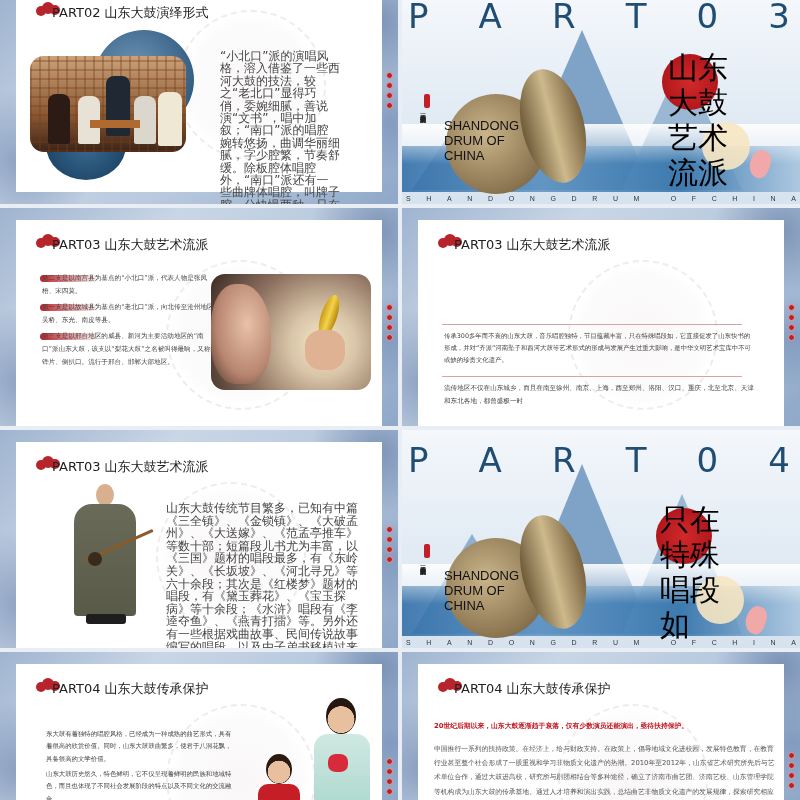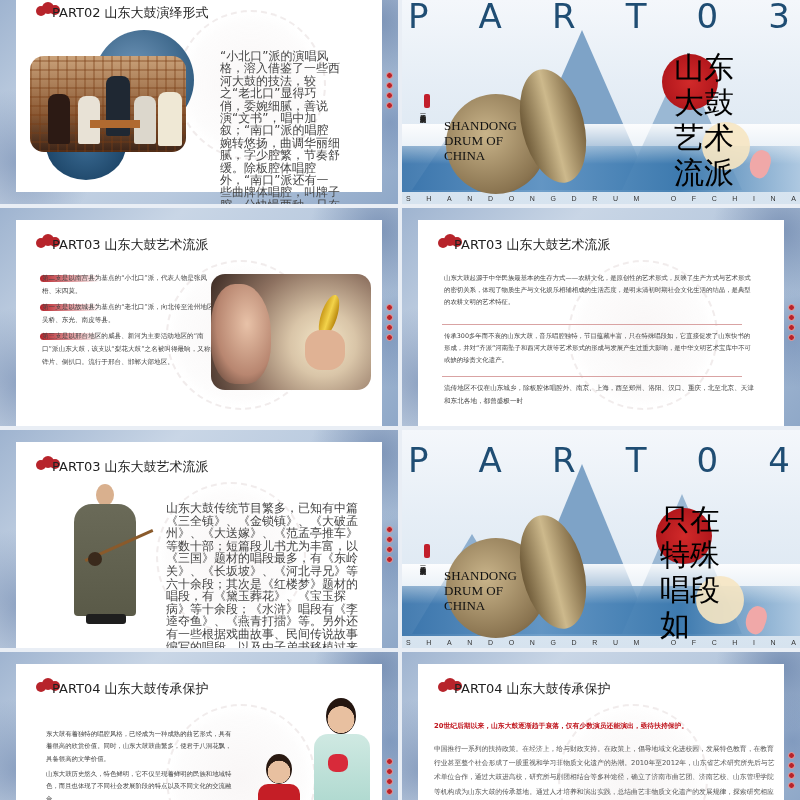--- a/index.html
+++ b/index.html
@@ -35,22 +35,22 @@
 .seals{position:absolute;right:5px;top:72px;display:flex;flex-direction:column;gap:3px}
 .seal{width:7px;height:7px;border-radius:50%;background:#b7242b;border:1px solid #e8a0a0}
 .body-text{position:absolute;font-size:7px;line-height:12.5px;color:#444}
 .photo{position:absolute;overflow:hidden}
 
 
 .cover{background:linear-gradient(180deg,#f4f7fb 0%,#e6eef6 40%,#d6e3ef 100%)}
 .mtn{position:absolute;bottom:14px;width:0;height:0;border-style:solid;border-color:transparent}
 .part{position:absolute;top:-4px;left:6px;right:10px;display:flex;justify-content:space-between;font-size:34px;color:#1f4d73;letter-spacing:0;font-family:"DejaVu Sans",sans-serif}
 .drum{position:absolute;border-radius:50%}
-.en-title{position:absolute;left:42px;top:118px;font-size:13px;line-height:15px;color:#111;font-family:Liberation Serif, serif}
-.cn-big{position:absolute;left:272px;top:50px;font-size:30px;line-height:35px;color:#000;width:72px;z-index:3}
+.en-title{position:absolute;left:42px;top:118px;font-size:13px;line-height:15px;color:#111;font-family:Liberation Sans, sans-serif}
+.cn-big{position:absolute;left:266px;top:50px;font-size:30px;line-height:35px;color:#000;width:72px;z-index:3}
 .sun{position:absolute;border-radius:50%}
 .foot{position:absolute;left:4px;right:4px;bottom:2px;display:flex;justify-content:space-between;font-size:7px;color:#333;font-family:"Liberation Sans",sans-serif}
 .calli{position:absolute;left:18px;top:110px;font-size:6px;line-height:7px;color:#222;writing-mode:vertical-rl}
 .stamp{position:absolute;left:22px;top:94px;width:6px;height:14px;background:#c21f2b;border-radius:2px}
 </style>
 </head>
 <body>
 
 <div class="grid">
 
@@ -182,25 +182,24 @@
     <div class="panel">
       <div class="medallion" style="left:150px;top:40px"></div>
       <div class="title-wrap">
         <div class="cloud">
           <span style="left:0;top:4px;width:10px;height:10px"></span>
             <span style="left:6px;top:0;width:12px;height:12px"></span>
             <span style="left:14px;top:3px;width:10px;height:10px"></span>
         </div>
         <div class="title">PART03 山东大鼓艺术流派</div>
       </div>
-      <div class="body-text" style="left:26px;top:52px;width:310px;font-size:6.4px;line-height:12.2px">山东大鼓起源于中华民族最基本的生存方式——农耕文化，是原创性的艺术形式，反映了生产方式与艺术形式的密切关系，体现了物质生产与文化娱乐相辅相成的生活态度，是明末清初时期社会文化生活的结晶，是典型的农耕文明的艺术特征。</div>
       <div style="position:absolute;left:24px;top:104px;width:300px;height:1px;background:#d9a3a3"></div>
       <div class="body-text" style="left:26px;top:110px;width:310px;font-size:6.4px;line-height:12.2px">传承300多年而不衰的山东大鼓，音乐唱腔独特，节目蕴藏丰富，只在特殊唱段如，它直接促发了山东快书的形成，并对“齐派”河南坠子和西河大鼓等艺术形式的形成与发展产生过重大影响，是中华文明艺术宝库中不可或缺的珍贵文化遗产。</div>
       <div style="position:absolute;left:24px;top:156px;width:300px;height:1px;background:#d9a3a3"></div>
-      <div class="body-text" style="left:26px;top:162px;width:310px;font-size:6.6px;line-height:12.8px">流传地区不仅在山东城乡，除板腔体唱腔外、南京、上海，西至郑州、洛阳、汉口、重庆，北至北京、天津和东北各地，都曾盛极一时</div>
+      <div class="body-text" style="left:26px;top:162px;width:310px;font-size:6.6px;line-height:12.8px">流传地区不仅在山东城乡，而且在南至徐州、南京、上海，西至郑州、洛阳、汉口、重庆，北至北京、天津和东北各地，都曾盛极一时</div>
     </div>
     <div class="seals" style="top:96px">
       <div class="seal"></div>
         <div class="seal"></div>
         <div class="seal"></div>
         <div class="seal"></div>
     </div>
   </div>
 
   <div class="slide s5 content">

